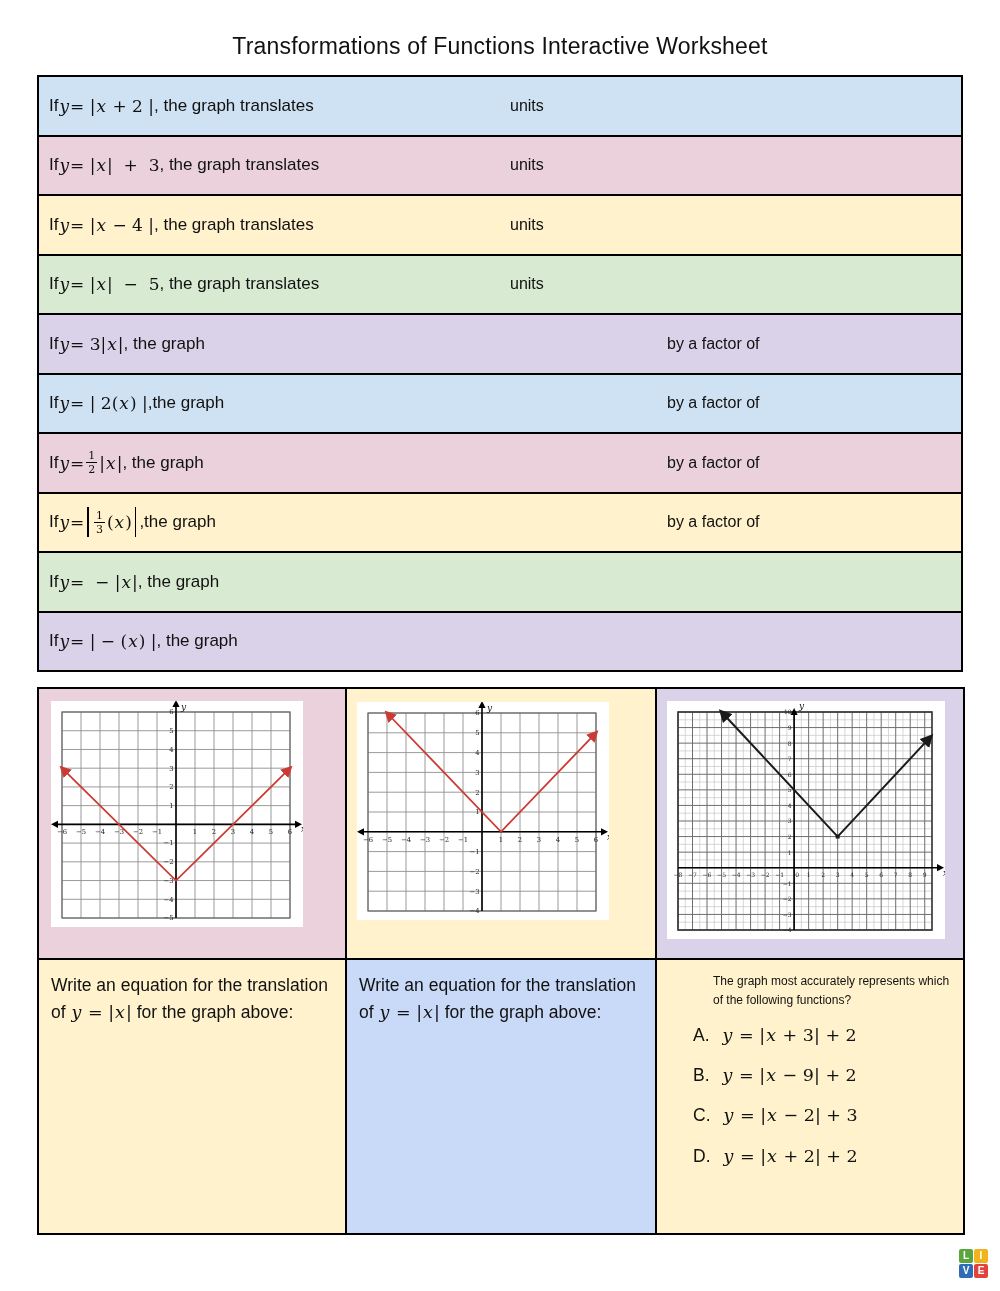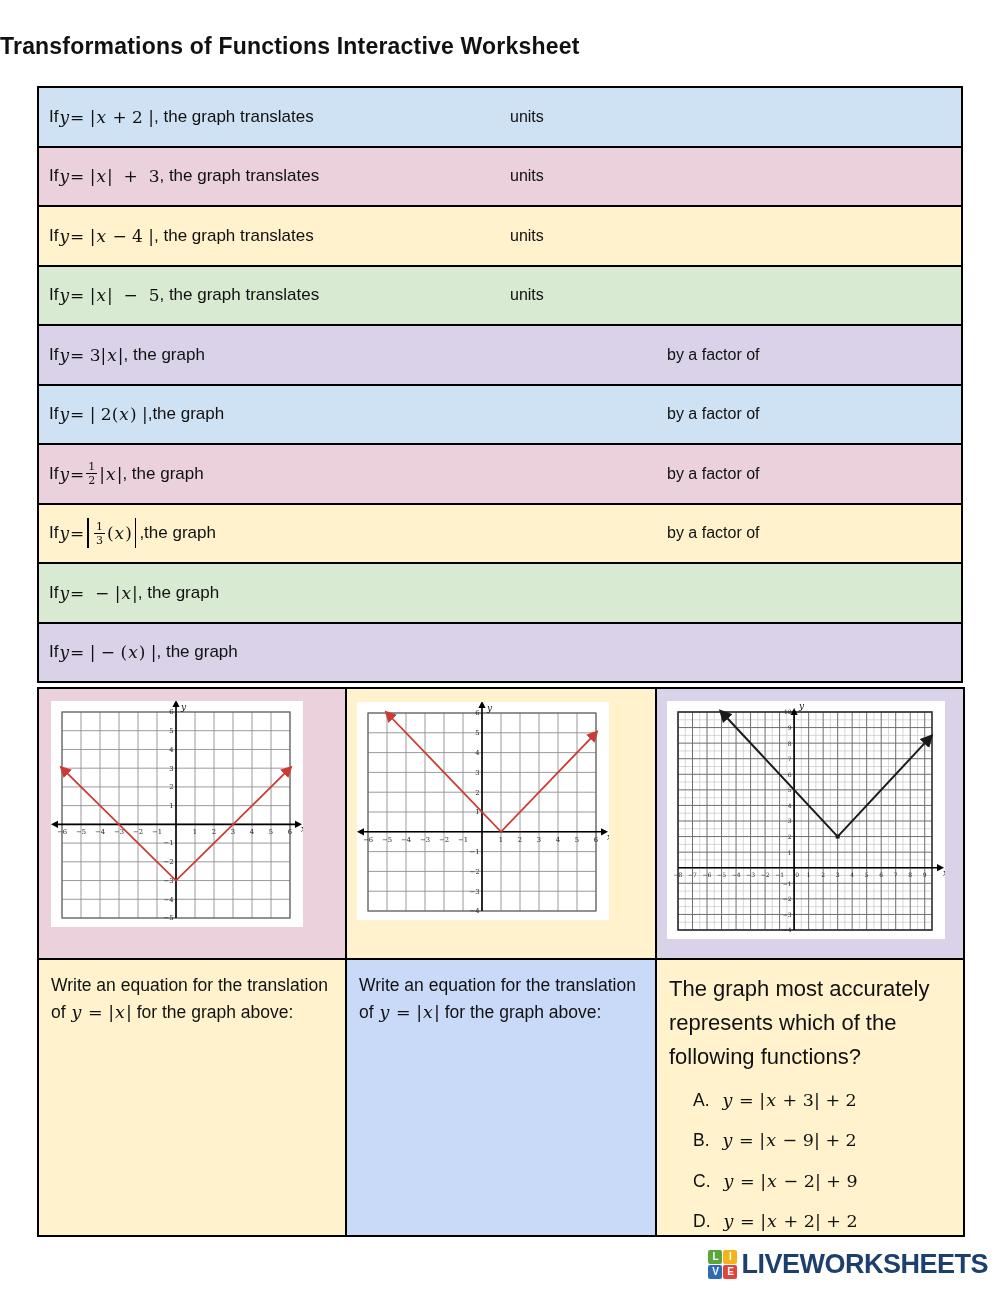--- a/index.html
+++ b/index.html
@@ -1,27 +1,27 @@
 <!DOCTYPE html>
 <html><head>
 <meta charset="utf-8">
 <style>
   html,body{margin:0;padding:0;}
   body{
     width:1000px;height:1291px;position:relative;background:#ffffff;
     font-family:"Liberation Sans",sans-serif;color:#111;overflow:hidden;
   }
   .title{
-    position:absolute;top:33px;left:0;width:100%;
-    font-size:23px;font-weight:700;letter-spacing:.2px;
+    position:absolute;top:33px;left:0;width:100%;text-align:center;
+    font-size:23px;font-weight:400;letter-spacing:.2px;
   }
   
   #rules-table{
     position:absolute;left:37px;top:75px;width:926px;height:597px;
-    border:2px solid #000;box-sizing:border-box;display:flex;flex-direction:column;margin-top:11px;
+    border:2px solid #000;box-sizing:border-box;display:flex;flex-direction:column;
   }
   .rule-row{
     flex:1;display:flex;align-items:center;padding-left:10px;
     position:relative;border-top:2px solid #000;font-size:17px;
   }
   .rule-row:first-child{border-top:none;}
   .mt{font-family:"DejaVu Serif",serif;}
   .v{font-family:"DejaVu Serif",serif;font-style:italic;padding:0 1px;}
   .frac{
     display:inline-flex;flex-direction:column;align-items:center;vertical-align:middle;
@@ -36,21 +36,21 @@
   
   #bottom-table{
     position:absolute;left:37px;top:687px;border-collapse:collapse;table-layout:fixed;
   }
   #bottom-table td{border:2px solid #000;padding:0;vertical-align:top;box-sizing:border-box;}
   .graph-box{background:#fff;}
   .gb-0{margin:12px 0 0 12px;width:252px;height:226px;}
   .gb-1{margin:13px 0 0 10px;width:252px;height:218px;}
   .gb-2{margin:12px 0 0 10px;width:278px;height:238px;}
   .prompt-cell{padding:12px 10px 0 12px;font-size:17.5px;line-height:1.55;}
-  .mcq-question{font-size:22px;line-height:1.55;}
+  .mcq-question{font-size:12px;line-height:1.55;margin-left:44px;}
   .mcq-option{display:flex;gap:12px;margin:13px 0 0 24px;font-size:17.5px;cursor:pointer;}
   .mcq-letter{flex:0 0 auto;}
   
   .footer{position:absolute;right:12px;top:1249px;display:flex;align-items:center;gap:4px;}
   .logo-grid{display:grid;grid-template-columns:14px 14px;grid-template-rows:14px 14px;gap:1px;}
   .logo-tile{
     color:#fff;font-size:10px;font-weight:bold;display:flex;align-items:center;
     justify-content:center;border-radius:2px;line-height:1;
   }
   .brand{font-size:27px;font-weight:800;color:#1c3f6e;letter-spacing:-.5px;}
@@ -438,34 +438,33 @@
               <div class="mcq-option">
                 <span class="mcq-letter">A.</span>
                 <span><span class="v">y</span><span class="mt"> = |</span><span class="v">x</span><span class="mt"> + 3| + 2</span></span>
               </div>
               <div class="mcq-option">
                 <span class="mcq-letter">B.</span>
                 <span><span class="v">y</span><span class="mt"> = |</span><span class="v">x</span><span class="mt"> − 9| + 2</span></span>
               </div>
               <div class="mcq-option">
                 <span class="mcq-letter">C.</span>
-                <span><span class="v">y</span><span class="mt"> = |</span><span class="v">x</span><span class="mt"> − 2| + 9</span></span>
+                <span><span class="v">y</span><span class="mt"> = |</span><span class="v">x</span><span class="mt"> − 2| + 3</span></span>
               </div>
               <div class="mcq-option">
                 <span class="mcq-letter">D.</span>
                 <span><span class="v">y</span><span class="mt"> = |</span><span class="v">x</span><span class="mt"> + 2| + 2</span></span>
               </div>
             </div>
       </div>
     </td>
   </tr>
 </tbody>
   </table>
 
 <div class="footer">
   <div class="logo-grid" id="logo-grid">
       <span class="logo-tile" style="background: rgb(90, 166, 60);">L</span>
       <span class="logo-tile" style="background: rgb(242, 179, 28);">I</span>
       <span class="logo-tile" style="background: rgb(47, 108, 181);">V</span>
       <span class="logo-tile" style="background: rgb(226, 68, 59);">E</span>
     </div>
-  <div class="brand">LIVEWORKSHEETS</div>
 </div>
 
 </body></html>

